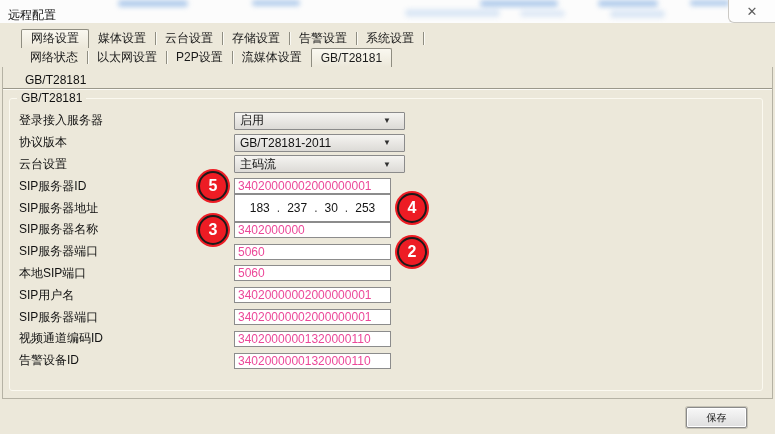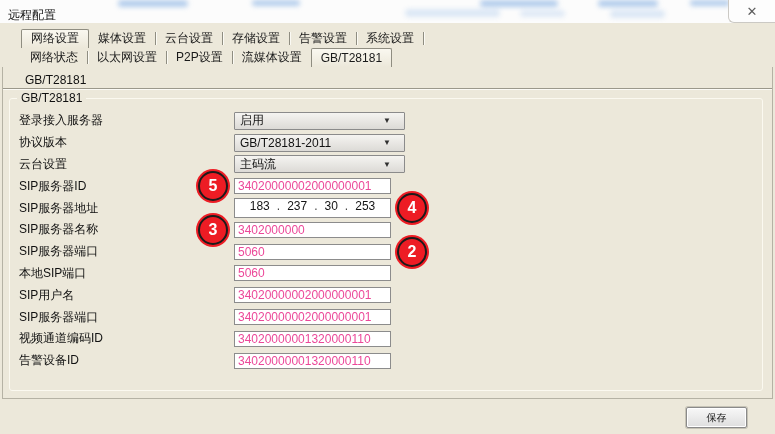--- a/index.html
+++ b/index.html
@@ -37,22 +37,22 @@
   .groupbox { position:absolute; left:6px; right:9px; top:31px; bottom:7px;
               border:1px solid #fbf9f0; border-radius:3px; }
   .group-label { position:absolute; top:-8px; left:7px; background:#ece8da; padding:0 4px; color:#111; }
 
   .form { position:absolute; top:11px; left:8px; right:8px; }
   .row { position:relative; height:21.8px; display:flex; align-items:center; }
   .flabel { width:216px; padding-left:1px; color:#111; }
 
   .tinput { width:157px; height:16px; border:1px solid #8c8c8c; background:#fff; font-family:inherit;
             font-size:12px; padding:0 3px; color:#ec4899; }
-  .ipfield { width:157px; height:20px; border:1px solid #8c8c8c; background:#fff;
-             display:flex; align-items:flex-start; justify-content:center; color:#141414; }
+  .ipfield { width:157px; height:28px; border:1px solid #8c8c8c; background:#fff;
+             display:flex; align-items:center; justify-content:center; color:#141414; }
   .ipfield span { padding:0 4px; }
   .ipfield .dot { padding:0 3px; color:#444; }
 
   .combo { width:171px; height:18px; border:1px solid #8b8b8b; border-radius:1px;
            background:linear-gradient(#f5f4f1,#dcdad6); display:flex; align-items:center;
            padding:0 10px 0 5px; cursor:default; }
   .combo .cval { flex:1; color:#111; }
   .combo .arrow { font-size:8px; color:#303030; padding-right:3px; }
 
   

